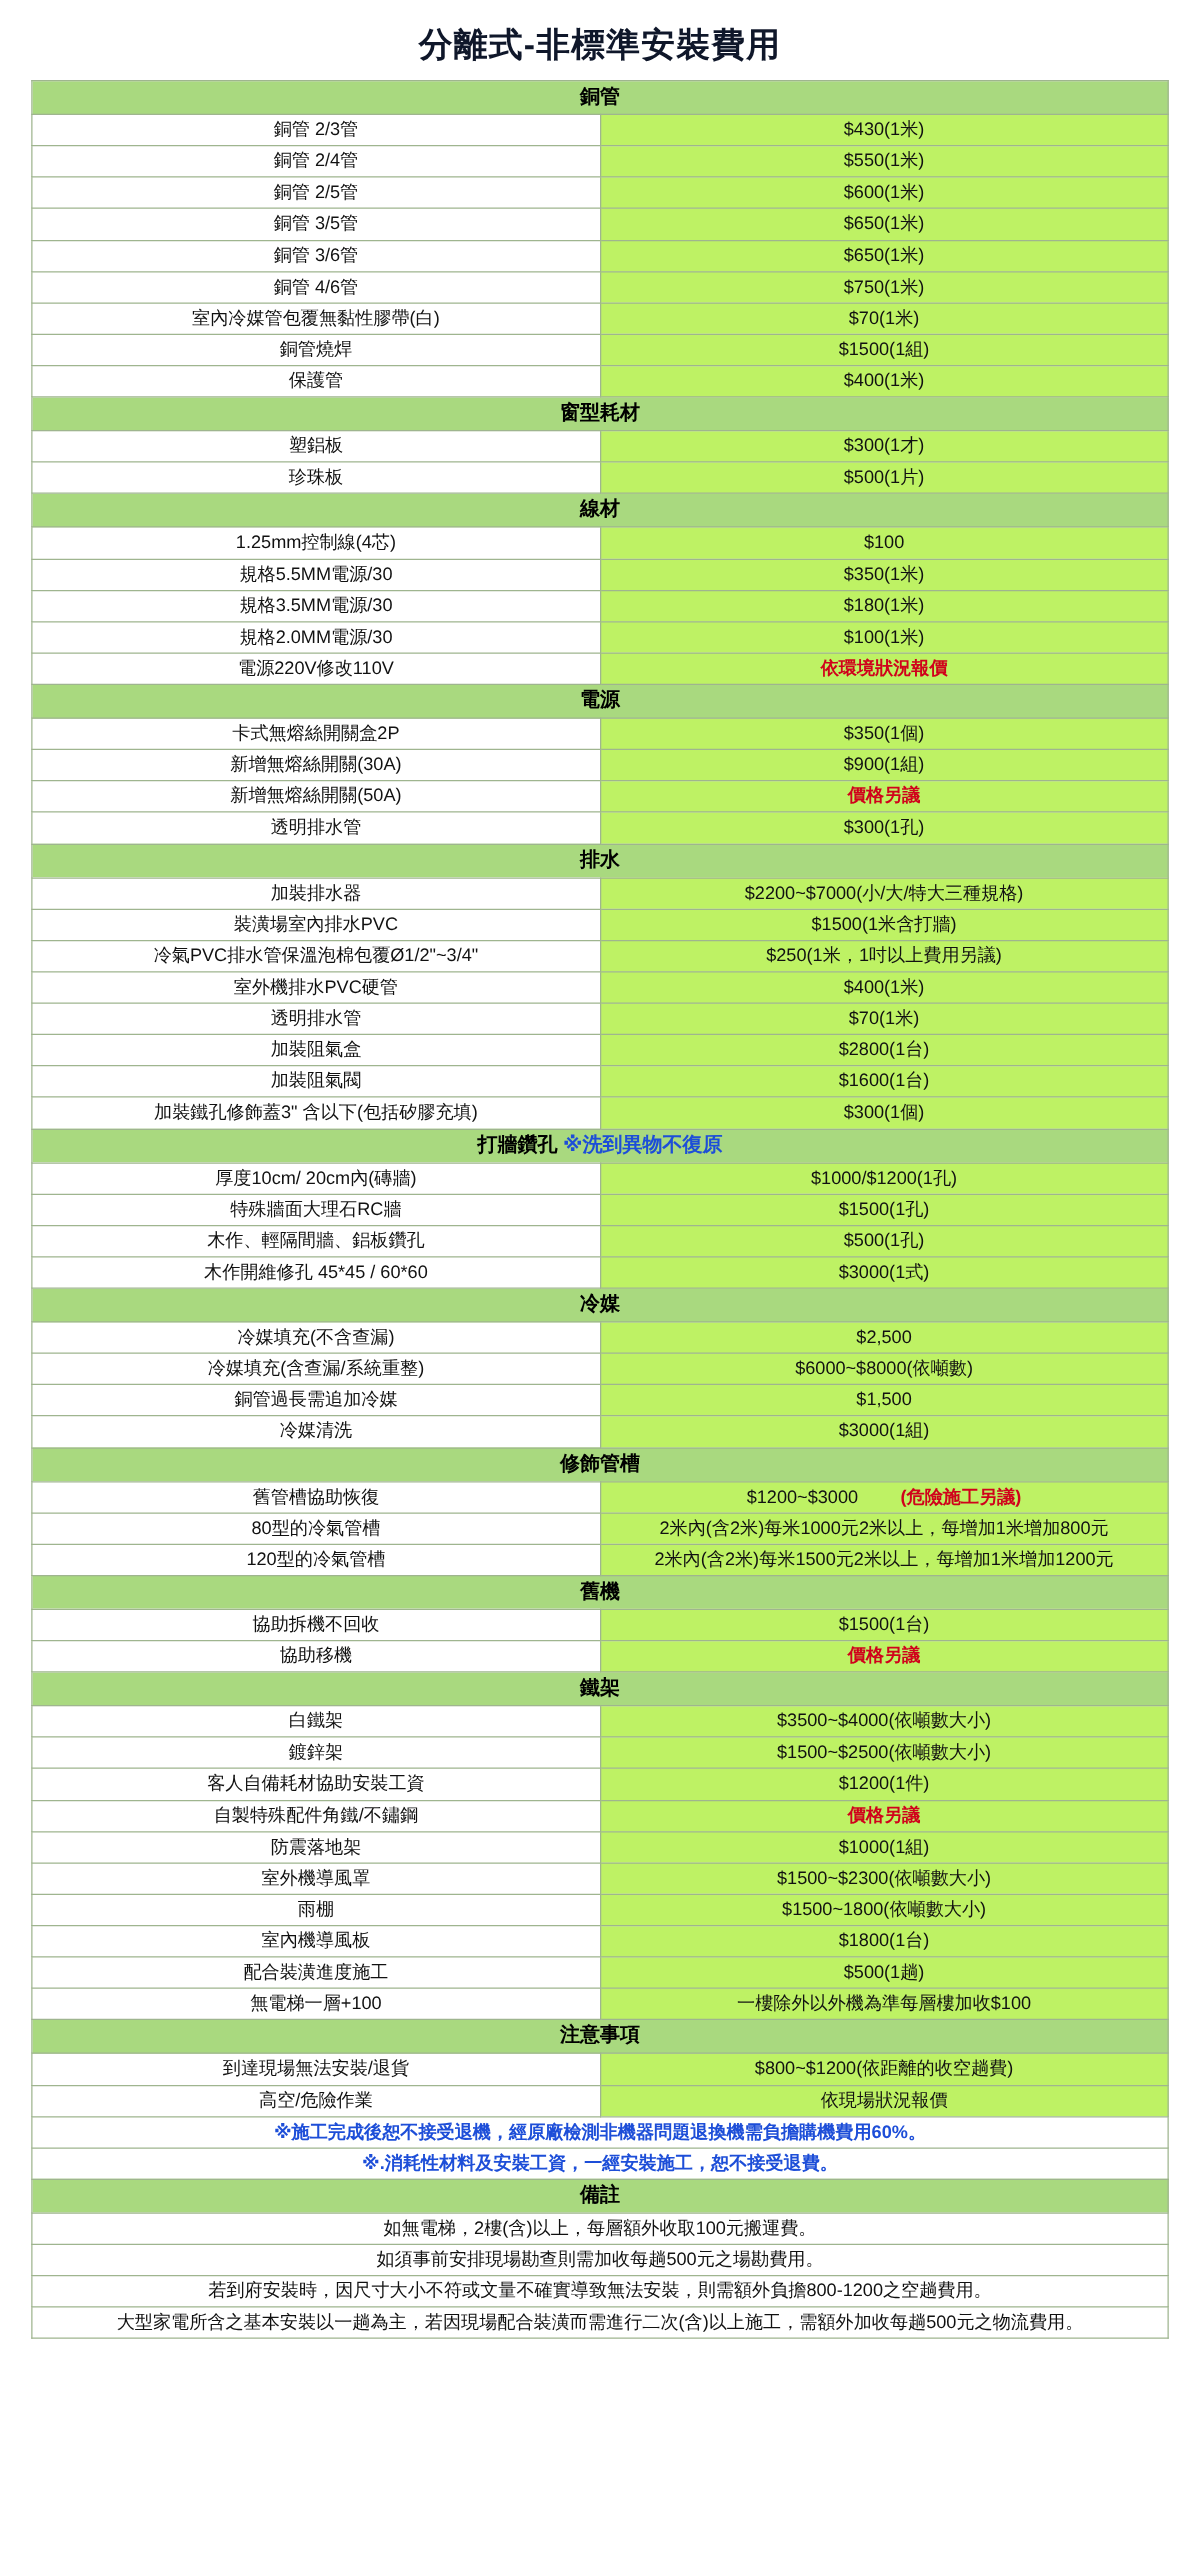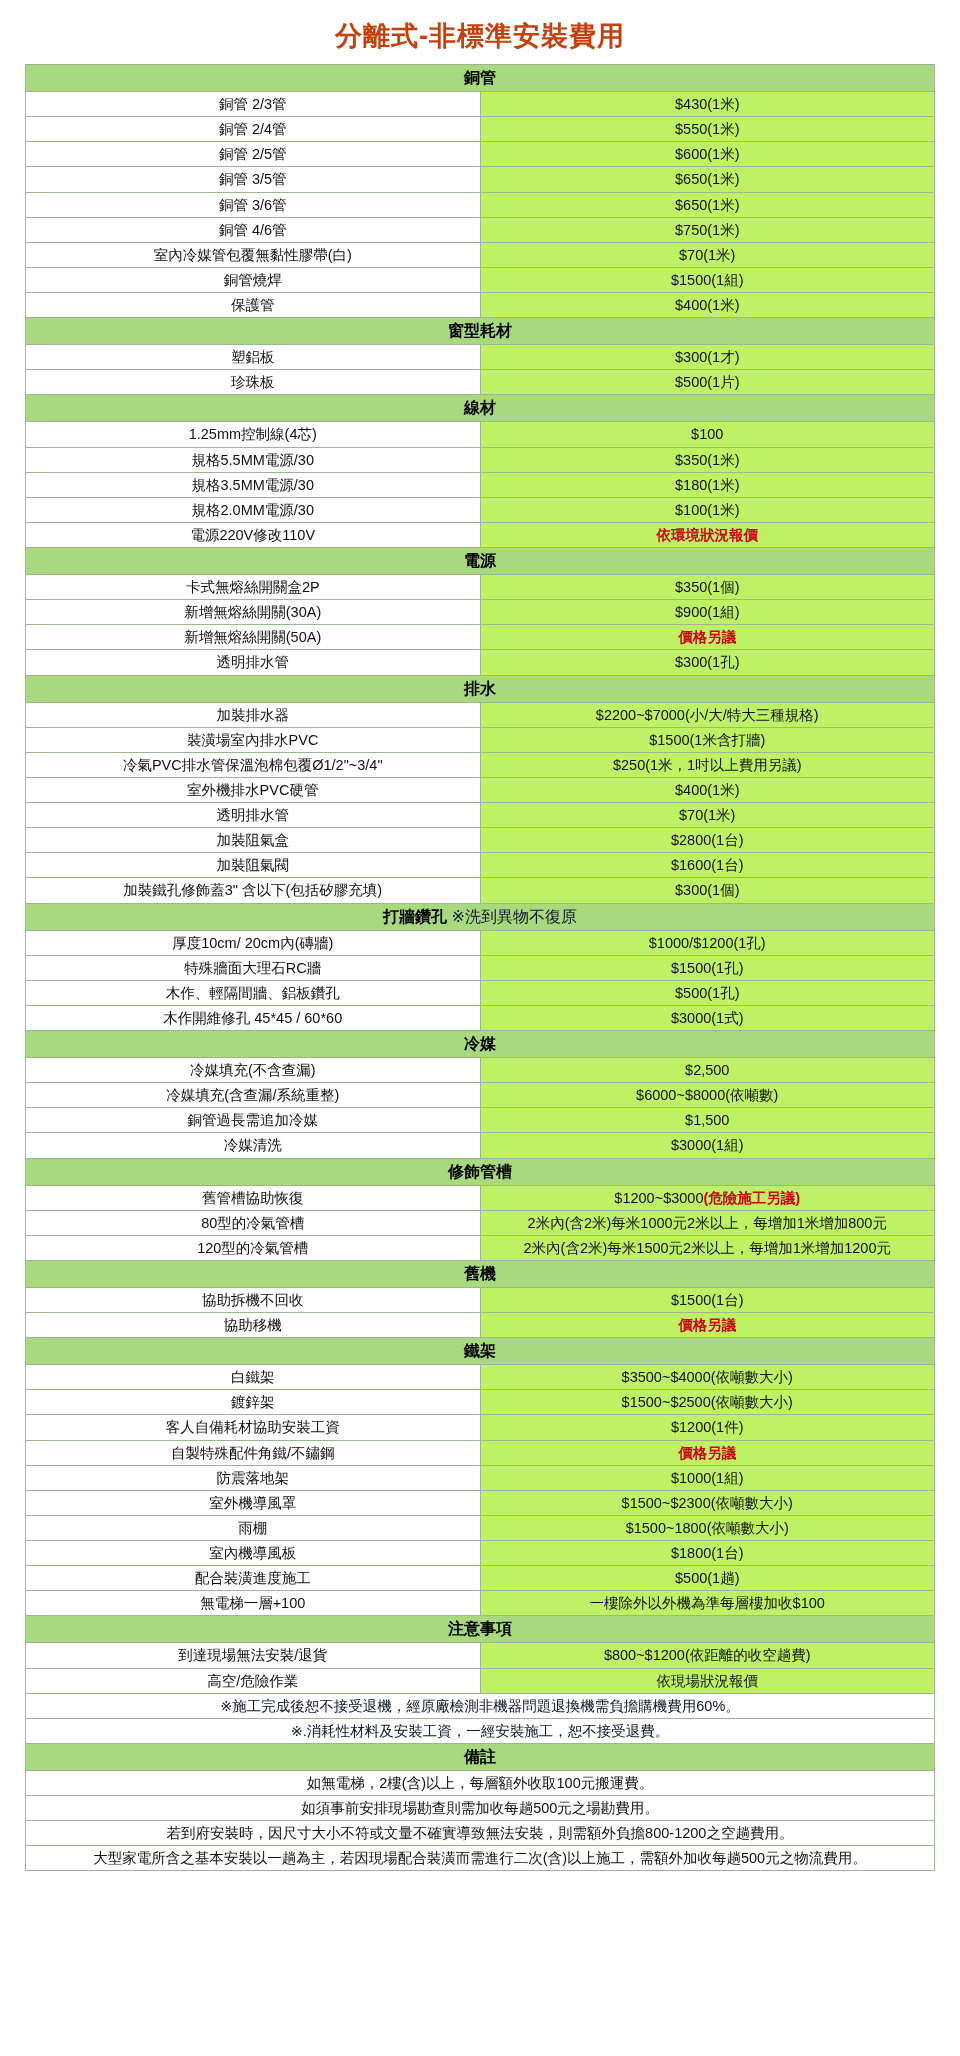--- a/index.html
+++ b/index.html
@@ -16,21 +16,21 @@
   .page {
     width: 960px;
     padding: 10px 25px 20px 25px;
   }
   .doc-title {
     text-align: center;
     font-size: 27px;
     font-weight: bold;
     letter-spacing: 1px;
     margin: 8px 0 10px 0;
-    color: #c2410c;
+    color: #0f172a;
   }
   table.price {
     width: 100%;
     border-collapse: collapse;
     table-layout: fixed;
   }
   table.price td {
     border: 1px solid #9fb58f;
     font-size: 14.5px;
     padding: 3px 6px;
@@ -51,29 +51,30 @@
     background: #ffffff;
   }
   tr.row td.value {
     width: 57%;
     text-align: center;
     background: #bef264;
   }
   .red {
     color: #d0021b;
     font-weight: bold;
+    padding-left: 34px;
   }
   .note-line td {
     text-align: center;
     font-size: 14.5px;
     padding: 4px 6px;
   }
   .warn {
-    color: #0f172a;
-    font-weight: normal;
+    color: #1d4ed8;
+    font-weight: bold;
   }
   .remark td {
     text-align: center;
     font-size: 14.5px;
     padding: 4px 6px;
   }
 </style>
 </head>
 <body>
 

